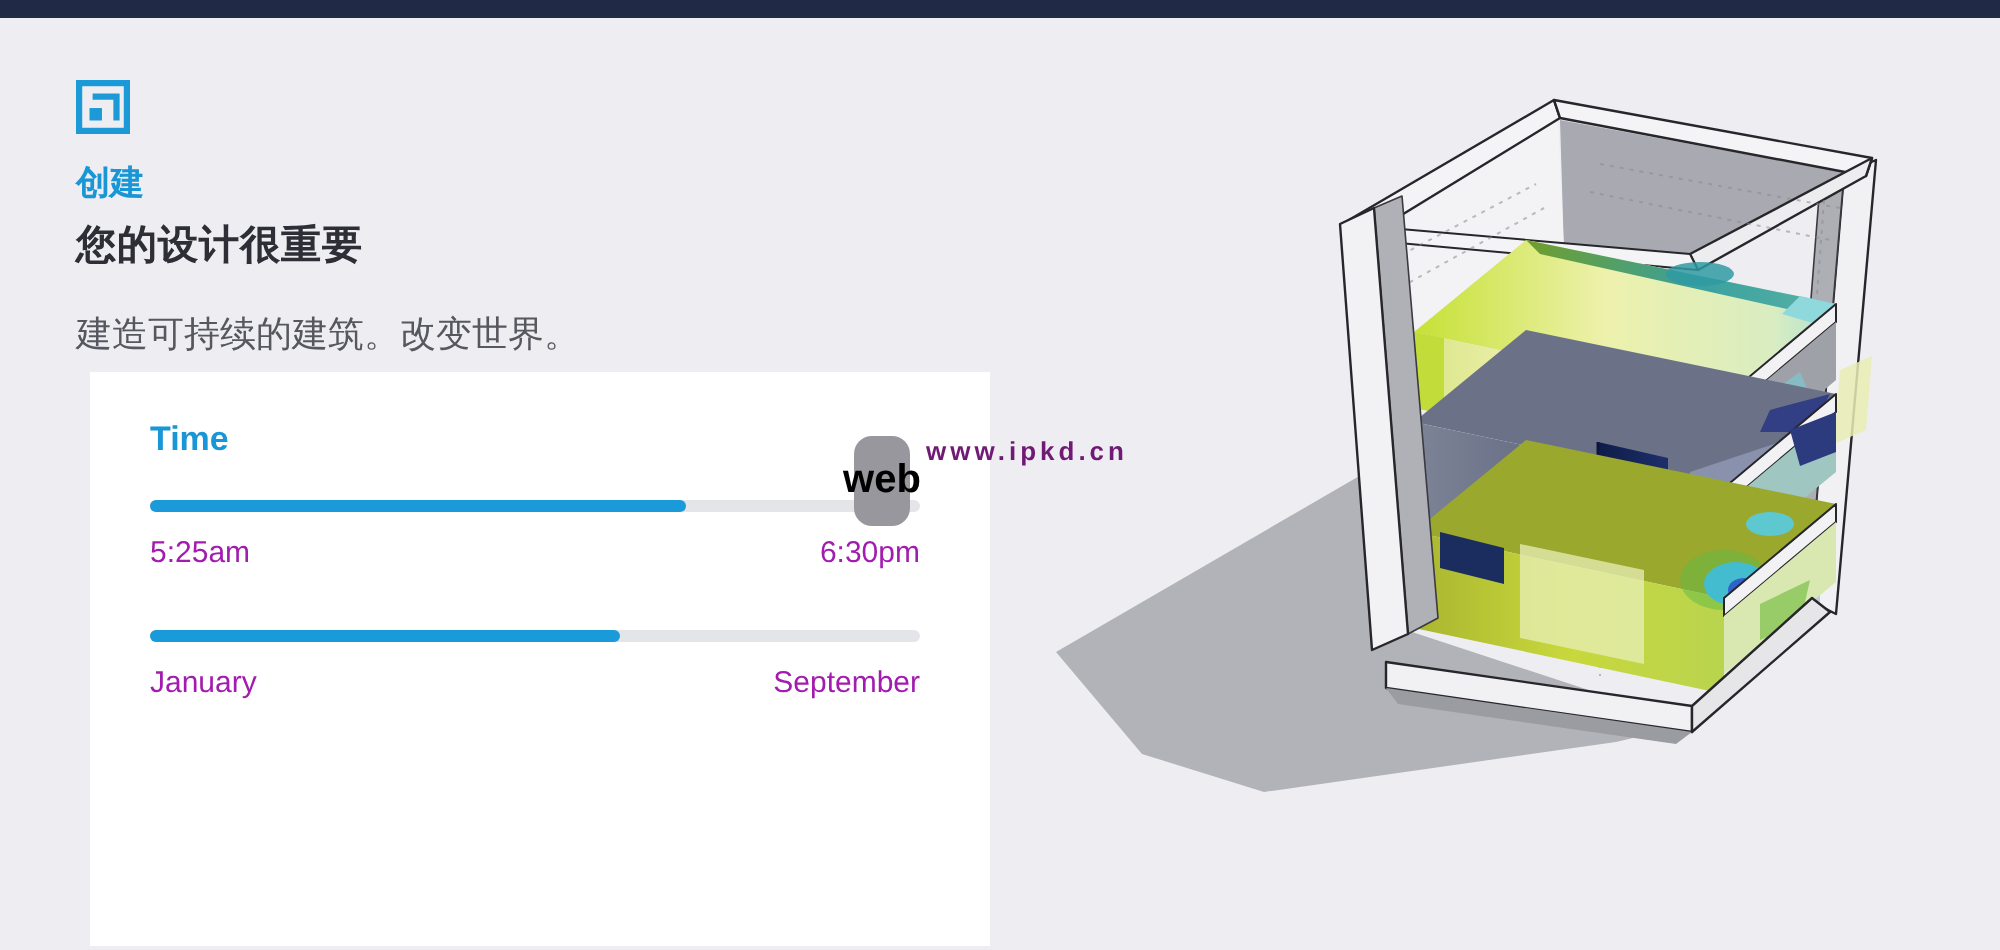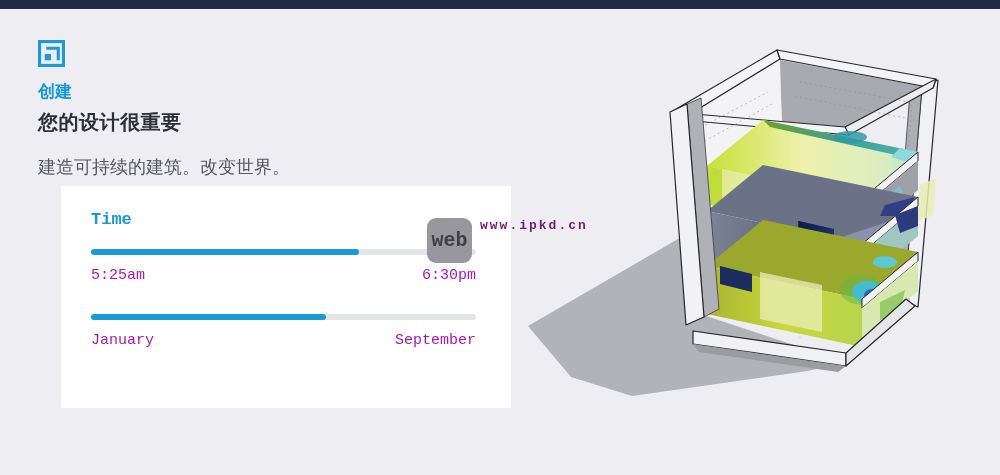--- a/index.html
+++ b/index.html
@@ -1,38 +1,38 @@
 <!DOCTYPE html>
 <html><head>
 <meta charset="utf-8">
 <style>
   html,body{margin:0;padding:0;}
   body{width:1000px;height:475px;overflow:hidden;background:#eeeef2;
        font-family:"Liberation Sans","DejaVu Sans",sans-serif;}
-  .stage{position:relative;width:1000px;height:475px;background:#eeeef2;font-family:Liberation Mono, monospace;}
+  .stage{position:relative;width:1000px;height:475px;background:#eeeef2;}
   .topbar{position:absolute;left:0;top:0;width:1000px;height:9px;background:#202945;}
 
   
   .brand-icon{position:absolute;left:38px;top:40px;width:27px;height:27px;}
   .eyebrow{position:absolute;left:38px;top:80px;font-size:17px;font-weight:bold;color:#1896d5;}
   .page-title{position:absolute;left:38px;top:109px;font-size:20px;font-weight:bold;color:#2e2f36;letter-spacing:.5px;}
   .subtitle{position:absolute;left:38px;top:155px;font-size:18px;color:#56575f;}
 
   
-  .card{position:absolute;left:61px;top:186px;width:450px;height:222px;background:#ffffff;box-sizing:border-box;padding:24px 35px 0 30px;}
+  .card{position:absolute;left:45px;top:186px;width:450px;height:287px;background:#ffffff;box-sizing:border-box;padding:24px 35px 0 30px;}
   .slider-group{width:385px;}
   .slider-group + .slider-group{margin-top:30px;}
   .slider-label{font-size:17px;font-weight:bold;color:#1896d5;margin-bottom:20px;}
   .track{position:relative;width:385px;height:6px;border-radius:3px;background:#e3e5e9;}
   .track .fill{position:absolute;left:0;top:0;height:6px;border-radius:3px;background:#1a9ad8;}
   .range-labels{display:flex;justify-content:space-between;margin-top:12px;font-size:15px;color:#a21caf;text-align:center;}
 
   
   .watermark{position:absolute;left:427px;top:218px;display:flex;align-items:flex-start;}
-  .wm-badge{width:45px;height:45px;border-radius:9px;background:#97979d;color:#404040;
+  .wm-badge{width:28px;height:45px;border-radius:9px;background:#97979d;color:#000000;
             display:flex;align-items:center;justify-content:center;font-size:20px;font-weight:bold;}
   .wm-text{margin-left:8px;}
   .wm-name{font-size:22px;font-weight:bold;color:#bf5a5a;letter-spacing:5px;line-height:26px;}
   .wm-url{font-size:13px;font-weight:bold;color:#701a75;letter-spacing:2px;line-height:15px;}
 
   .illustration{position:absolute;left:0;top:0;width:1000px;height:475px;}
 </style>
 </head>
 <body>
 

